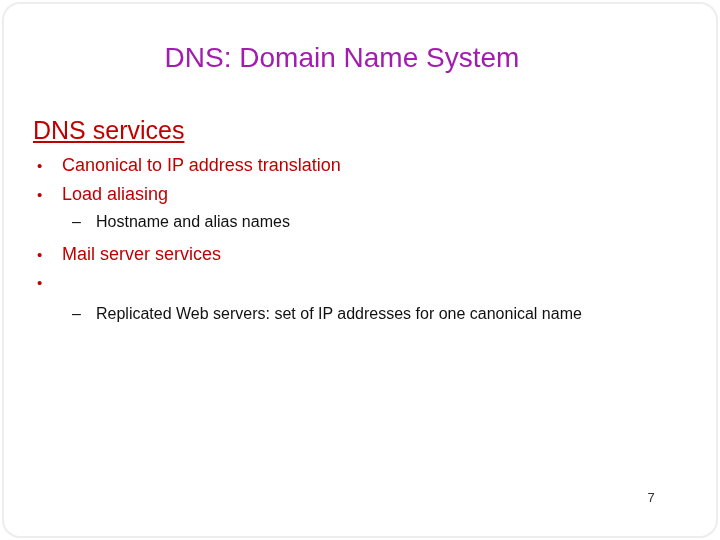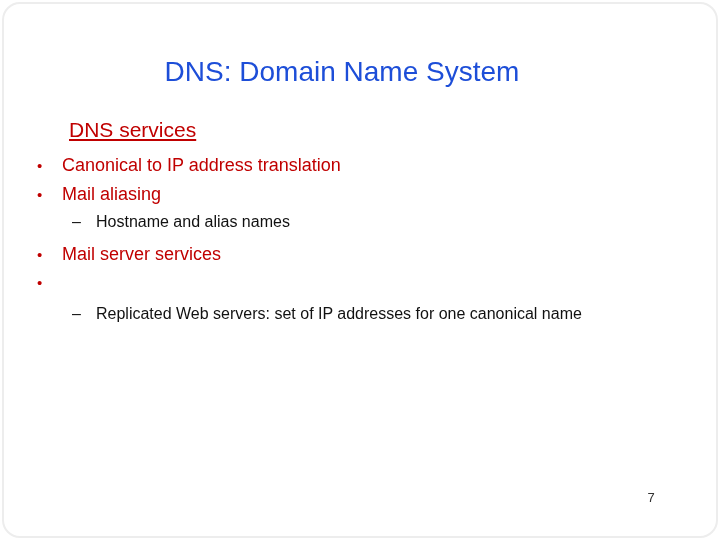--- a/index.html
+++ b/index.html
@@ -20,42 +20,41 @@
     top: 2px;
     right: 2px;
     bottom: 2px;
     border: 2px solid #ededed;
     border-radius: 18px;
     pointer-events: none;
   }
   .slide-title {
     position: absolute;
     left: 0;
-    top: 56px;
+    top: 42px;
     width: 684px;
     text-align: center;
     font-size: 28px;
     line-height: 32px;
-    color: #1d4ed8;
+    color: #a21caf;
     white-space: nowrap;
   }
   .content {
     position: absolute;
     left: 33px;
     top: 118px;
     right: 28px;
   }
   .section-header {
-    font-size: 21px;
+    font-size: 25px;
     line-height: 24px;
     color: #c00000;
     text-decoration: underline;
     margin-bottom: 9px;
     white-space: nowrap;
-    margin-left: 36px;
   }
   .bullet-row {
     display: flex;
     align-items: baseline;
     font-size: 18px;
     line-height: 28px;
     color: #c00000;
     white-space: nowrap;
   }
   .bullet-row .marker {
@@ -108,21 +107,21 @@
 
   <div class="section-header">DNS services</div>
 
   <div class="bullet-row">
     <span class="marker">•</span>
     <span>Canonical to IP address translation</span>
   </div>
 
   <div class="bullet-row">
     <span class="marker">•</span>
-    <span>Mail aliasing</span>
+    <span>Load aliasing</span>
   </div>
 
   <div class="sub-row">
     <span class="marker">–</span>
     <span>Hostname and alias names</span>
   </div>
 
   <div class="bullet-row gap-before">
     <span class="marker">•</span>
     <span>Mail server services</span>

